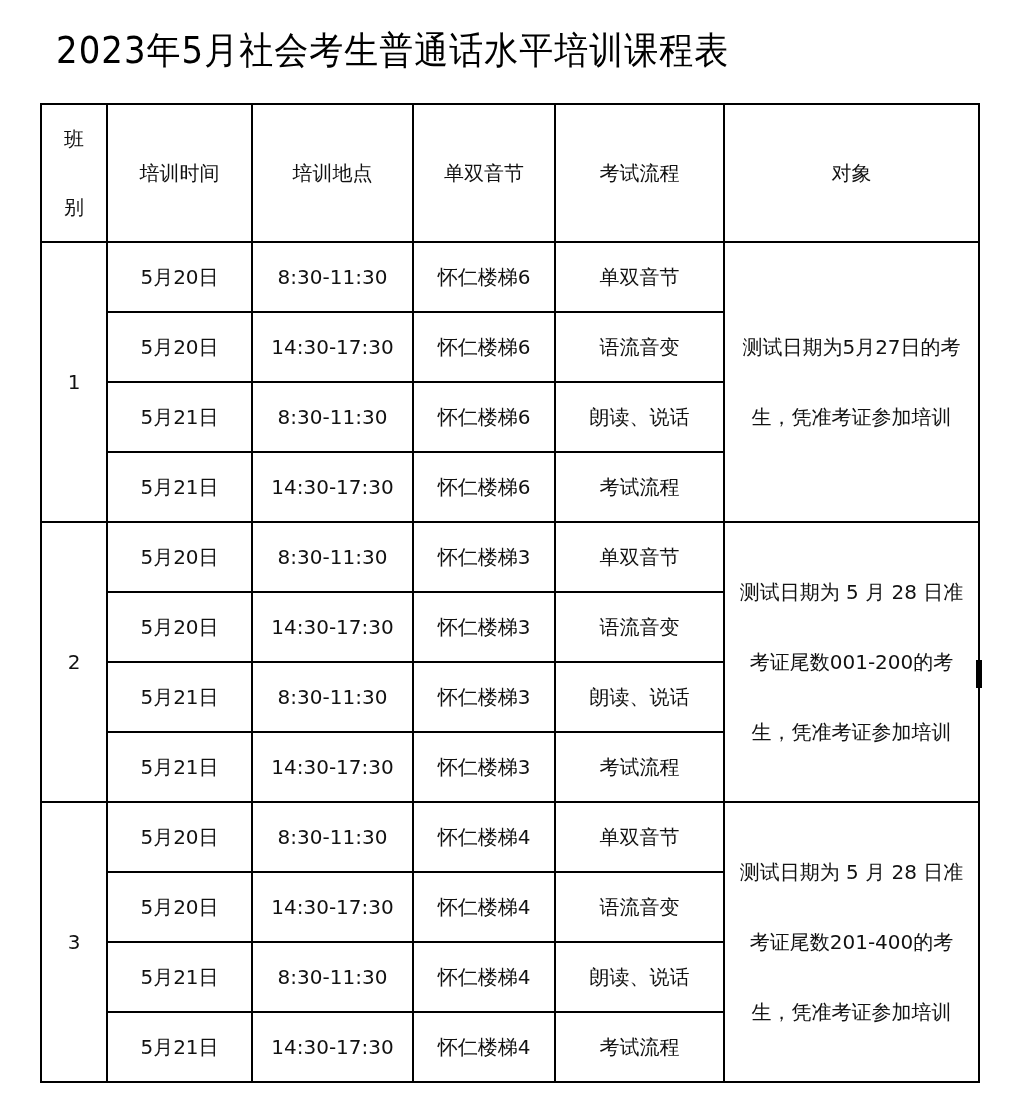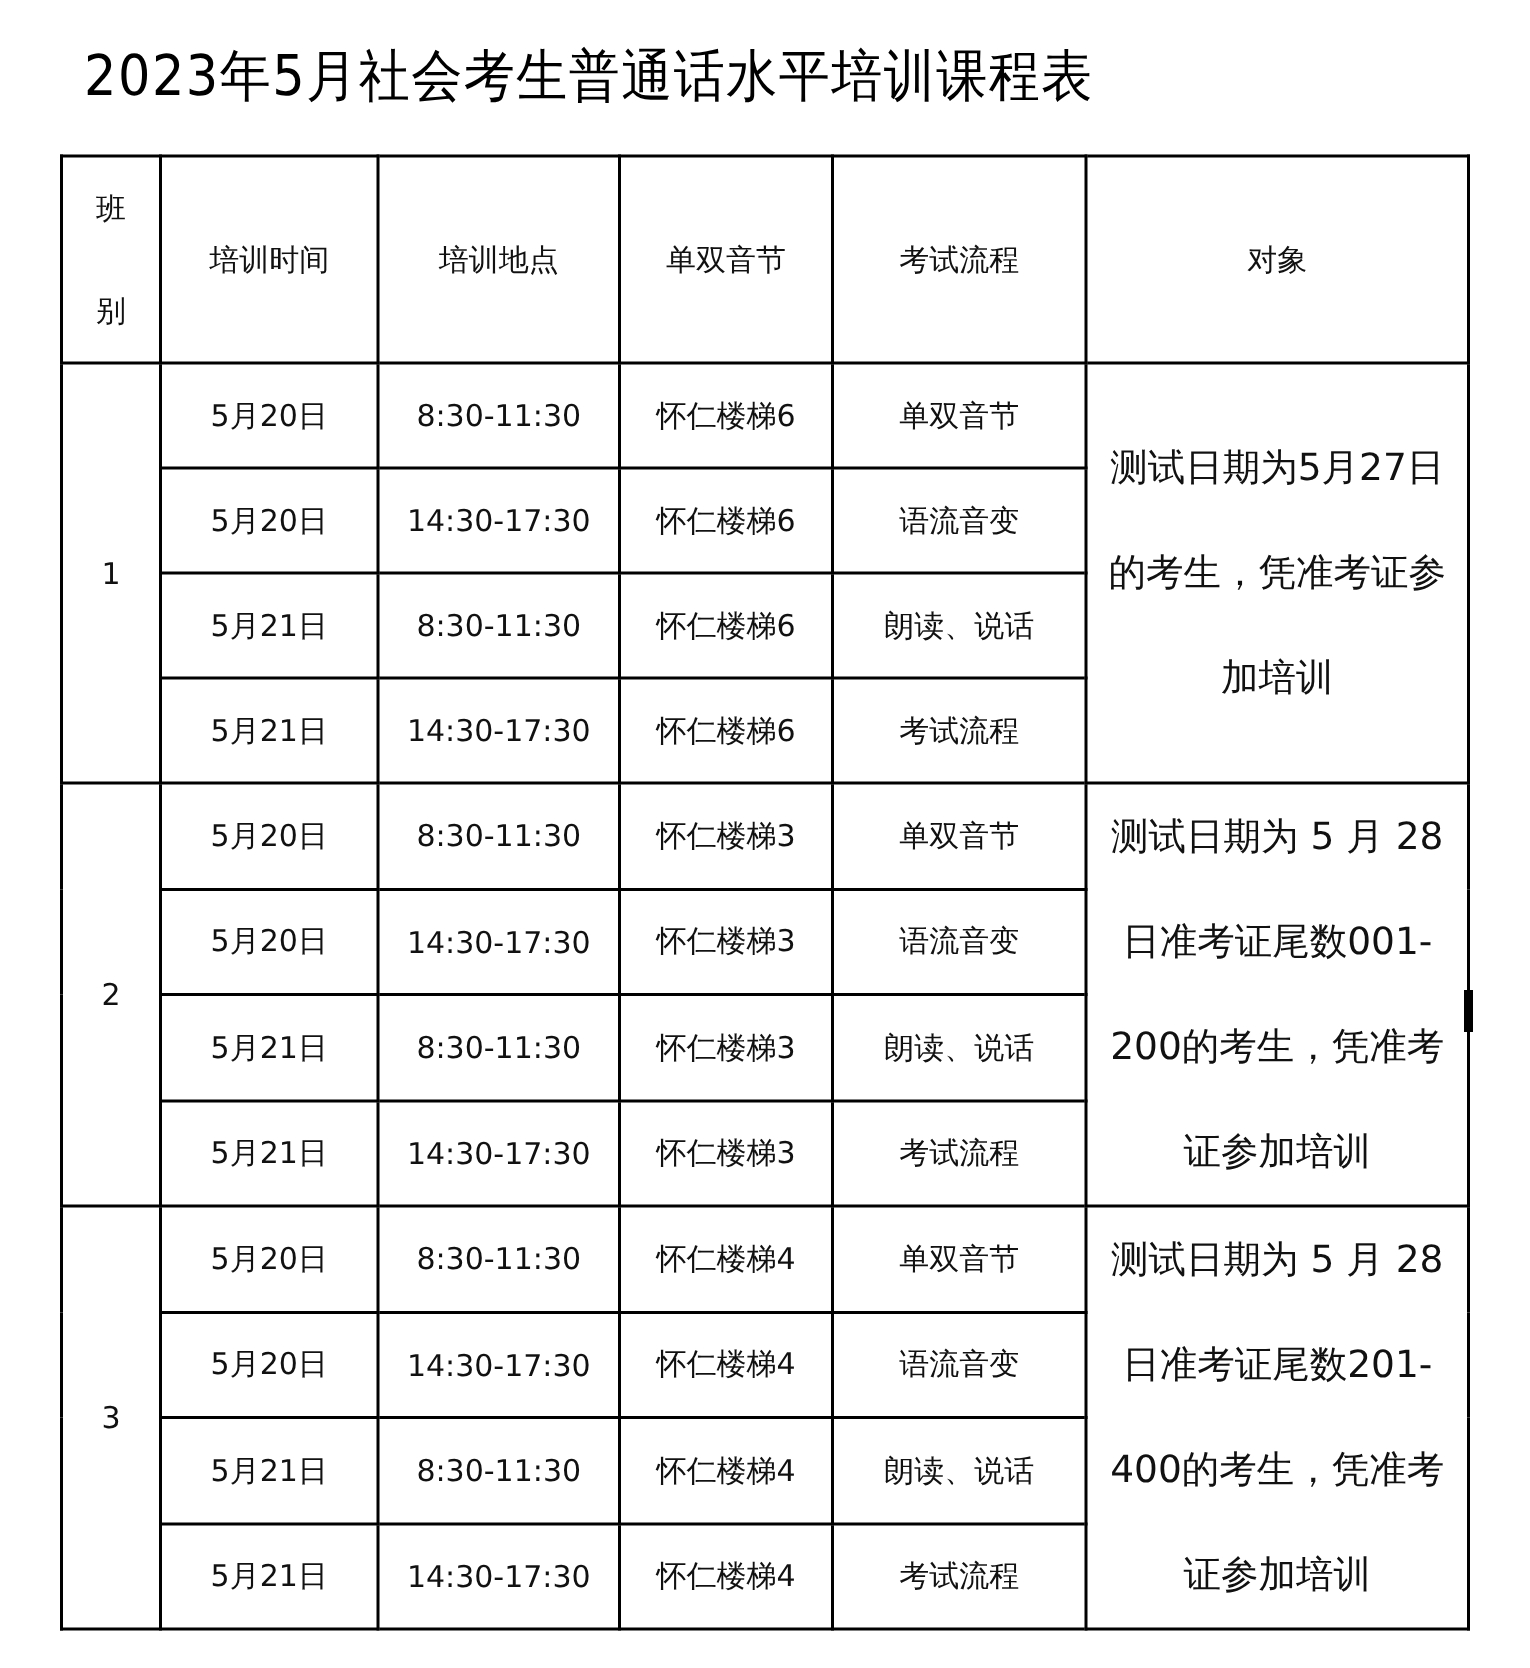--- a/index.html
+++ b/index.html
@@ -3,21 +3,21 @@
 <meta charset="utf-8">
 <style>
   html, body { margin: 0; padding: 0; background: #ffffff; }
   body { width: 1020px; height: 1112px; position: relative; font-family: "DejaVu Sans", "Liberation Sans", sans-serif; color: #111; overflow: hidden; }
   .title { position: absolute; left: 56px; top: 26px; font-size: 34px; letter-spacing: 1px; font-family: "DejaVu Sans", sans-serif; color: #000; transform: scaleY(1.1); transform-origin: left top; }
   table { position: absolute; left: 40px; top: 103px; border-collapse: collapse; table-layout: fixed; width: 938px; }
   td, th { border: 2px solid #000; text-align: center; vertical-align: middle; font-size: 20px; font-weight: normal; padding: 0; }
   th { height: 135px; }
   td { height: 68px; }
   .vhead { line-height: 68px; }
-  .target { font-size: 25px; line-height: 70px; padding: 0 6px; }
+  .target { font-size: 20px; line-height: 70px; padding: 0 6px; }
   .edge-mark { position: absolute; left: 976px; top: 660px; width: 6px; height: 28px; background: #000; }
 </style>
 </head>
 <body>
 
 <div class="title">2023年5月社会考生普通话水平培训课程表</div>
 
 <table>
   <colgroup>
     <col style="width:66px">

